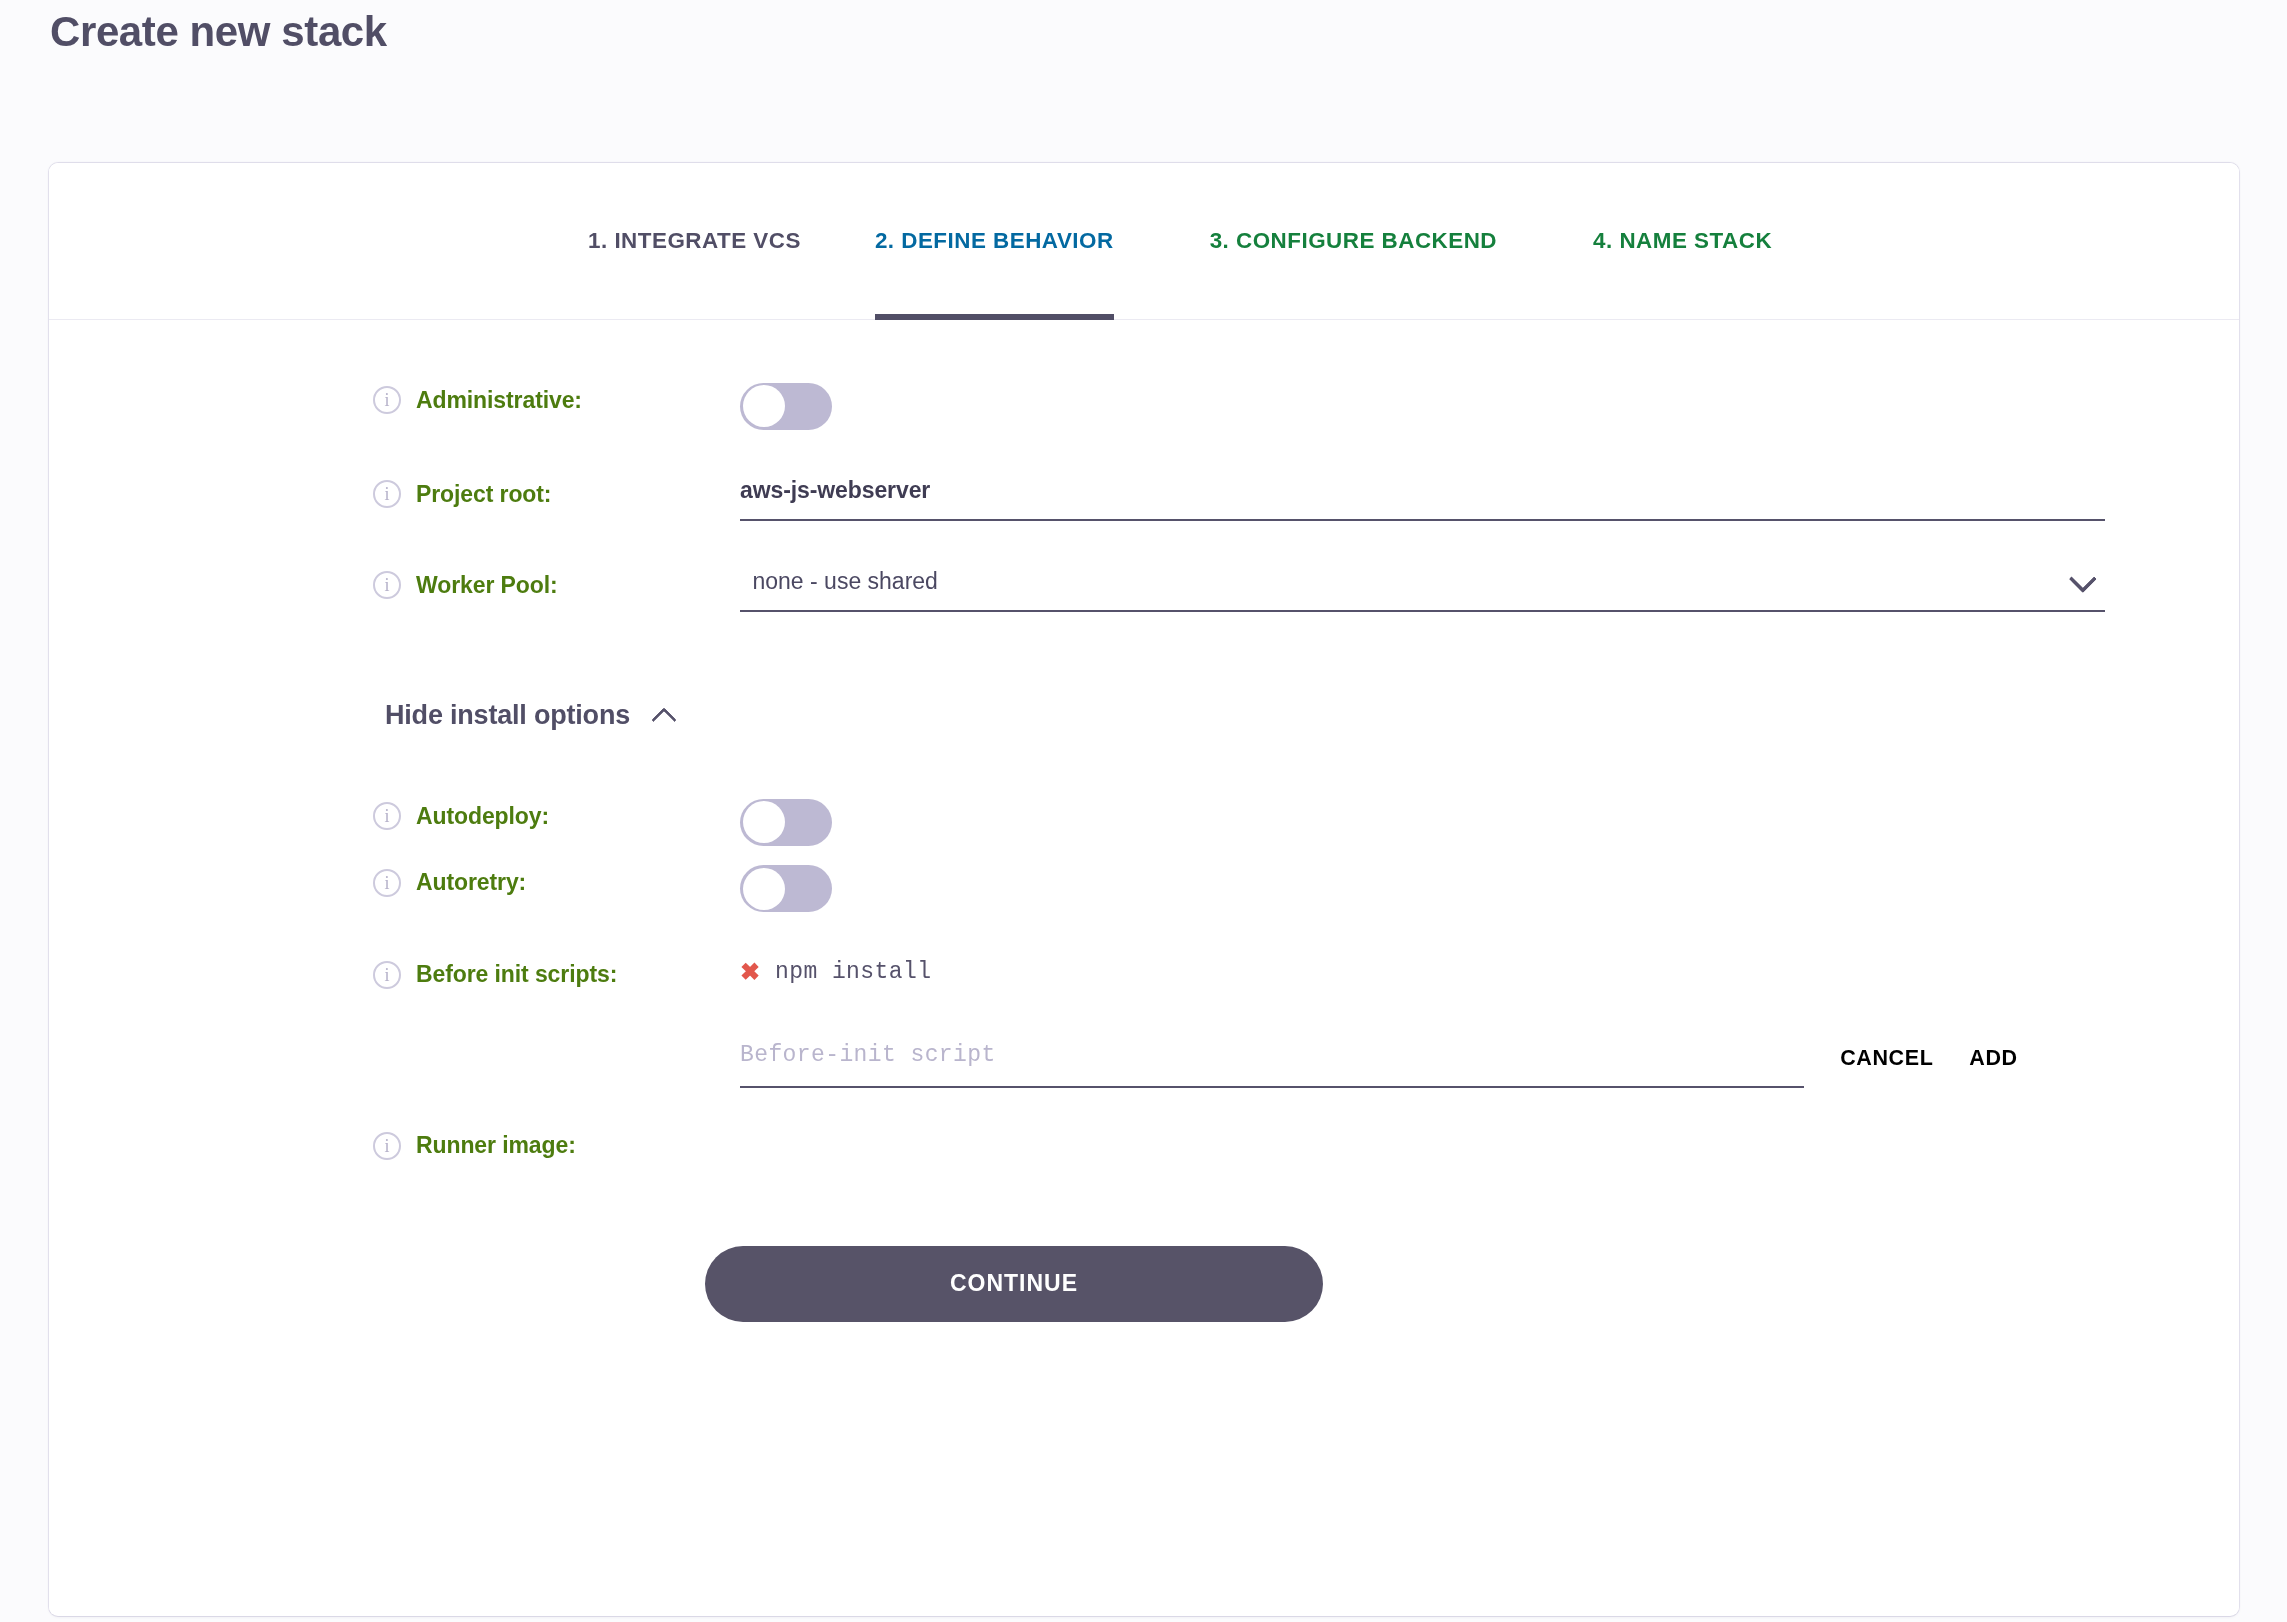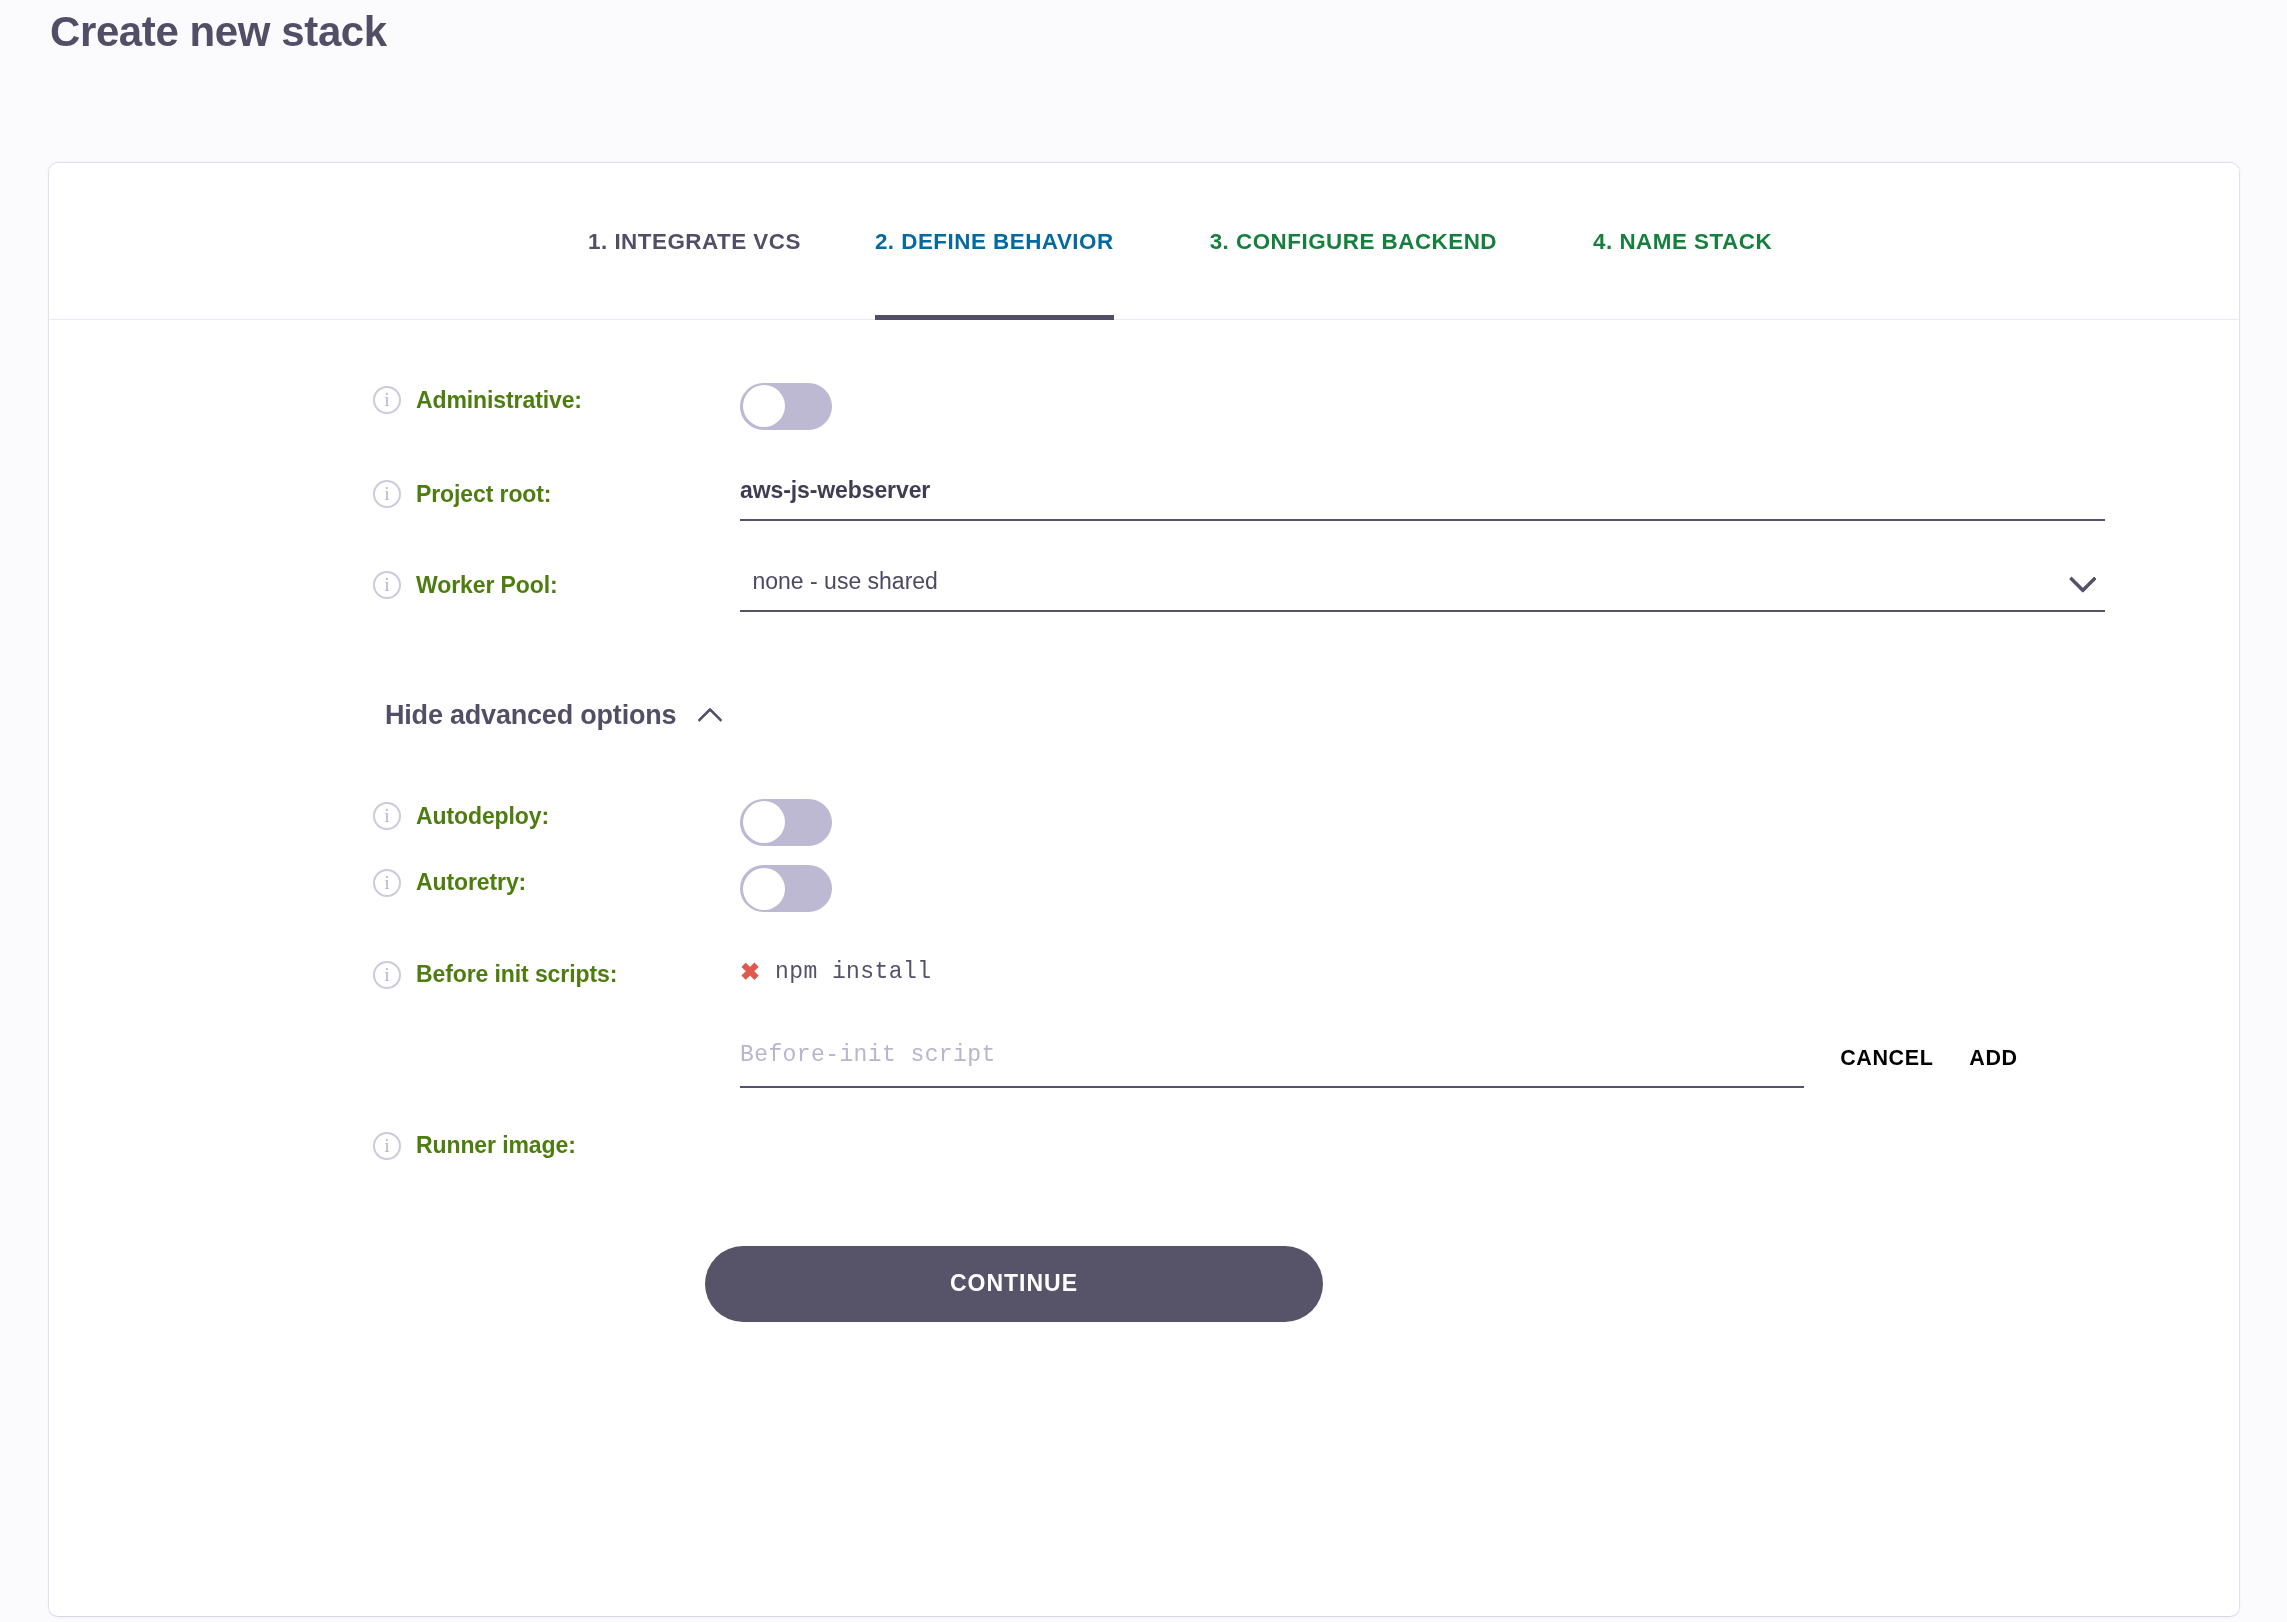--- a/index.html
+++ b/index.html
@@ -42,21 +42,21 @@
     overflow: hidden;
   }
 
   
   .tabbar {
     position: relative;
     height: 157px;
     background: #ffffff;
     border-bottom: 1.8px solid #ebeaf2;
     display: flex;
-    align-items: flex-start;
+    align-items: center;
     padding-left: 510px;
   }
   .tab {
     position: relative;
     height: 157px;
     display: flex;
     align-items: center;
     padding: 0 29px;
     font-size: 22.4px;
     font-weight: bold;
@@ -357,21 +357,21 @@
       </div>
       <div class="control-cell">
         <div class="uselect">
           <span>none - use shared</span>
           <span class="chevron-down"></span>
         </div>
       </div>
     </div>
 
     <div class="advanced">
-      <span class="advanced-label">Hide advanced options</span>
+      <span class="advanced-label">Hide install options</span>
       <span class="chevron-up"></span>
     </div>
 
     <div class="row" style="margin-top:68px;">
       <div class="label-cell">
         <span class="info-icon">i</span>
         <span class="field-label">Autodeploy:</span>
       </div>
       <div class="control-cell">
         <span class="toggle">

